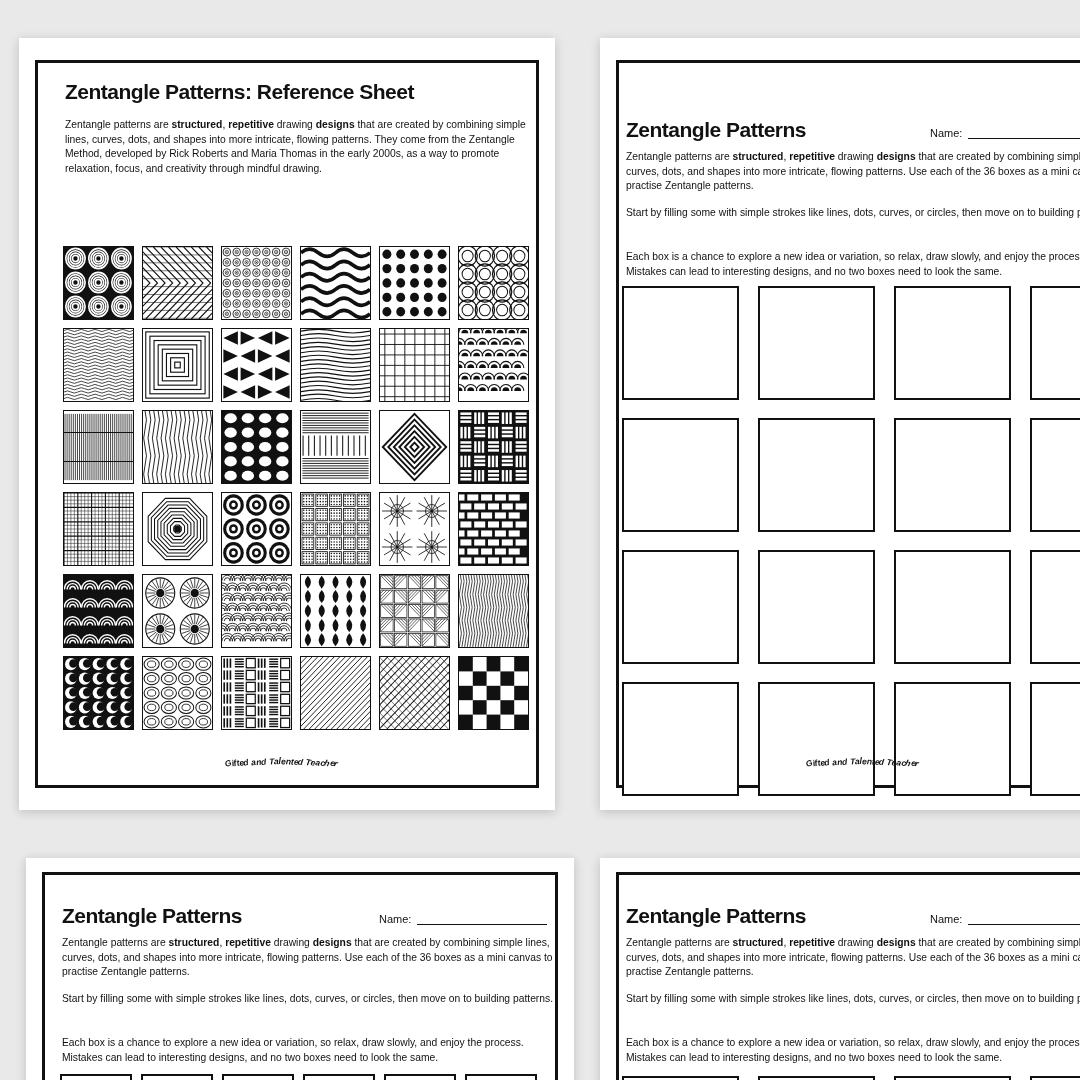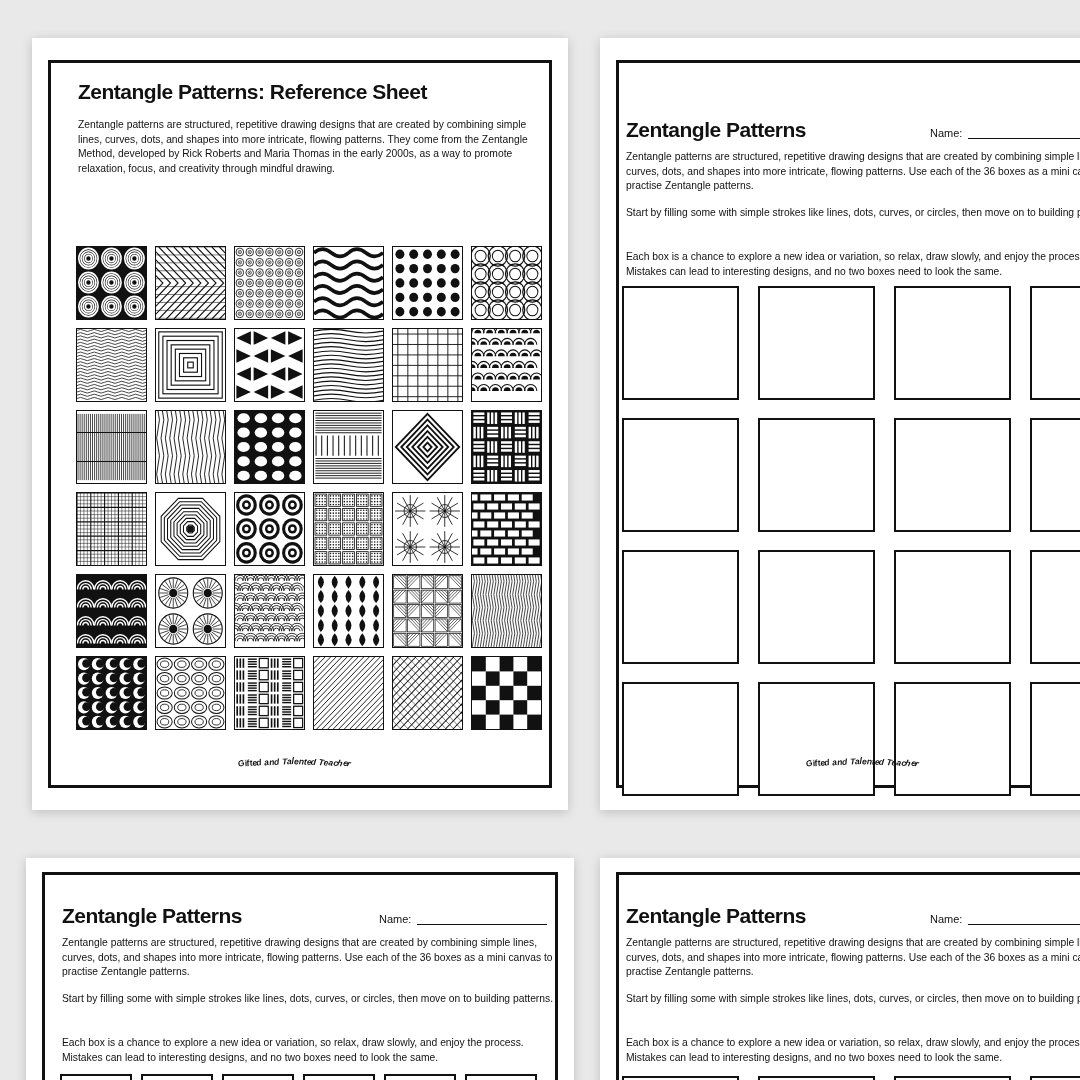--- a/index.html
+++ b/index.html
@@ -24,21 +24,21 @@
   .doc-title{
     font-weight:bold;
     color:#111;
     letter-spacing:-0.5px;
     margin:0;
   }
   .body-text{
     color:#111;
     margin:0;
   }
-  .body-text b{font-weight:normal;}
+  .body-text b{font-weight:bold;}
   .name-line{
     display:flex;
     align-items:flex-end;
     color:#111;
   }
   .name-rule{
     border-bottom:1.6px solid #111;
     display:inline-block;
   }
   .grid{
@@ -56,21 +56,21 @@
   }
   .footer-brand{
     position:absolute;
     font-style:italic;
     font-weight:bold;
     color:#111;
     white-space:nowrap;
   }
   .footer-brand span{display:inline-block;}
   
-  #sheet1{left:32px;top:38px;width:536px;height:772px;}
+  #sheet1{left:19px;top:38px;width:536px;height:772px;}
   #sheet1 .inner-border{left:16px;top:22px;right:16px;bottom:22px;}
   #sheet1 .doc-title{font-size:21px;position:absolute;left:46px;top:42px;}
   #sheet1 .p1{position:absolute;left:46px;top:80px;width:472px;font-size:10.3px;line-height:14.6px;}
   #sheet1 .p2{position:absolute;left:46px;top:155px;width:472px;font-size:10.3px;line-height:14.6px;}
   #sheet1 .grid{position:absolute;left:44px;top:208px;width:466px;grid-template-columns:repeat(6,1fr);gap:8px 8px;}
   #sheet1 .pcell{height:72px;}
   #sheet1 .footer-brand{left:205px;top:718px;font-size:8.5px;}
 
   
   #sheet2{left:600px;top:38px;width:548px;height:772px;}

